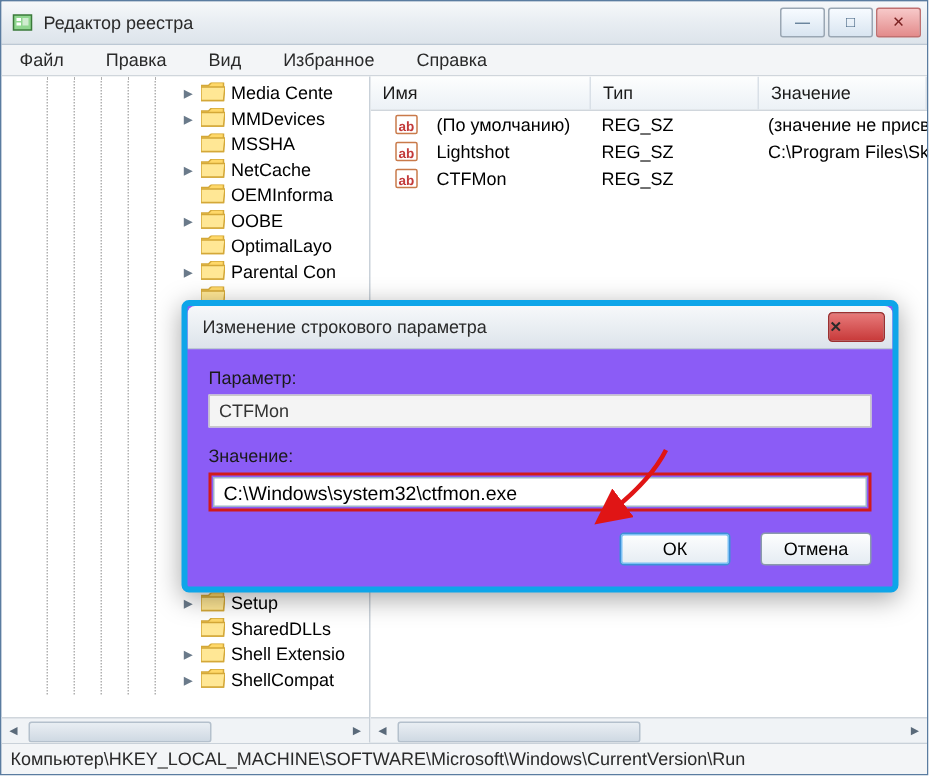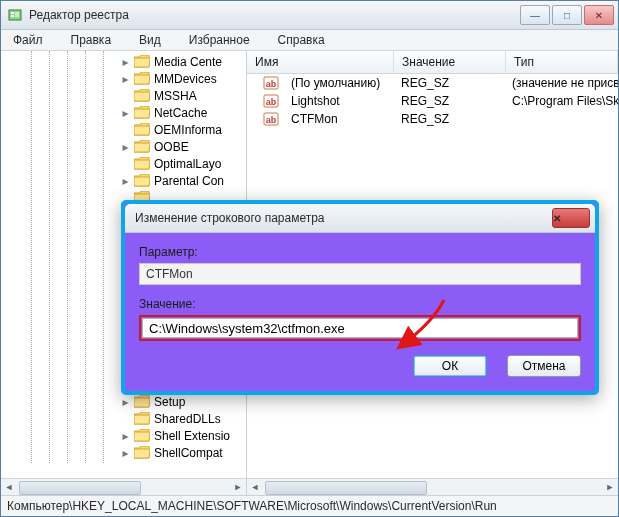--- a/index.html
+++ b/index.html
@@ -339,22 +339,22 @@
       <div class="hscroll" style="position:absolute;left:0;right:0;bottom:0">
         <div class="arrow" style="left:0">◄</div>
         <div class="thumb" style="left:18px;width:120px"></div>
         <div class="arrow" style="right:0">►</div>
       </div>
     </div>
 
     <div class="listpane">
       <div class="listhdr">
         <div class="col" style="width:130px">Имя</div>
+        <div class="col" style="width:95px">Тип</div>
         <div class="col" style="flex:1">Значение</div>
-        <div class="col" style="width:95px">Тип</div>
       </div>
       <div class="listbody" id="listbody">
           <div class="row">
             <div class="cell name" style="width: 130px;">
               <span class="strico">
                 <svg width="16" height="16" viewBox="0 0 16 16">
                   <rect x="1" y="2" width="14" height="12" rx="1" fill="#fff" stroke="#c97a4a"></rect>
                   <text x="8" y="12" text-anchor="middle" font-size="9" fill="#c33a3a" font-weight="bold">ab</text>
                 </svg>
               </span>

